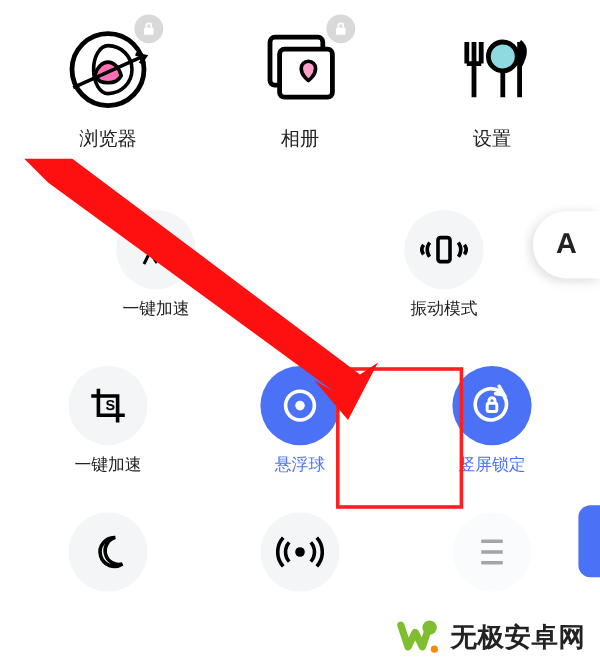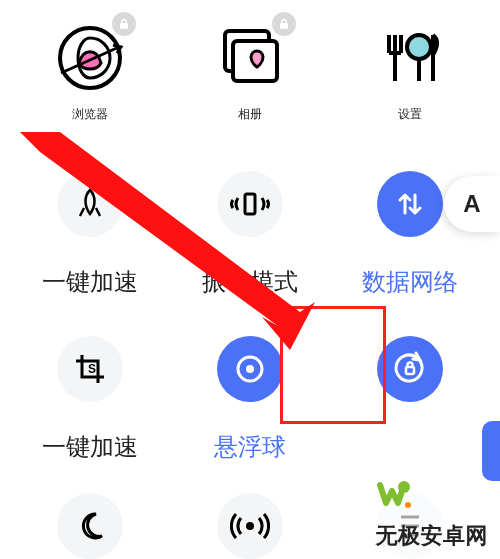--- a/index.html
+++ b/index.html
@@ -1,35 +1,35 @@
 <!DOCTYPE html>
 <html><head>
 <meta charset="utf-8">
 <style>
   * { box-sizing: border-box; margin: 0; padding: 0; }
   html, body { width: 500px; height: 559px; background: #fff; font-family: -apple-system, "Helvetica Neue", Arial, sans-serif; overflow: hidden; position: relative; }
   .grid-row { display: flex; justify-content: space-around; padding: 0 10px; }
   .app-item, .toggle-item { display: flex; flex-direction: column; align-items: center; width: 120px; position: relative; }
   .app-item .icon-wrap { width: 80px; height: 80px; display: flex; align-items: center; justify-content: center; position: relative; }
-  .app-item .label { font-size: 12px; color: #222; margin-top: 8px; text-align: right; }
+  .app-item .label { font-size: 16px; color: #222; margin-top: 8px; text-align: right; }
   .lock-badge { position: absolute; top: -6px; right: -6px; width: 24px; height: 24px; border-radius: 50%; background: #d9d9d9; display: flex; align-items: center; justify-content: center; }
   .row1 { margin-top: 18px; }
   .row2 { margin-top: 48px; }
   .row3 { margin-top: 38px; }
   .row4 { margin-top: 30px; }
   .toggle-item .circle { width: 66px; height: 66px; border-radius: 50%; display: flex; align-items: center; justify-content: center; }
   .circle-off { background: #f3f5f7; }
   .circle-on  { background: #4b72f6; }
-  .toggle-item .label { font-size: 24px; margin-top: 29px; color: #222; }
+  .toggle-item .label { font-size: 14px; margin-top: 8px; color: #222; }
   .toggle-item .label.on { color: #4b72f6; }
   .highlight-box { position: absolute; border: 3px solid #ff1f1f; pointer-events: none; }
   .arrow-svg { position: absolute; pointer-events: none; }
   .aa-pill { position: absolute; right: 0; top: 176px; width: 56px; height: 56px; border-top-left-radius: 28px; border-bottom-left-radius: 28px; background: #fff; box-shadow: -2px 2px 10px rgba(0,0,0,.15); display: flex; align-items: center; justify-content: center; font-size: 24px; font-weight: 600; color: #222; }
   .grabber { position: absolute; right: 0; bottom: 78px; width: 18px; height: 60px; background: #4b72f6; border-top-left-radius: 10px; border-bottom-left-radius: 10px; }
-  .watermark { position: absolute; right: 12px; bottom: 8px; display: flex; align-items: flex-start; gap: 6px; flex-direction: column; }
+  .watermark { position: absolute; right: 12px; bottom: 8px; display: flex; align-items: center; gap: 6px; }
   .watermark .wm-text { font-size: 22px; font-weight: 700; color: #222; letter-spacing: .5px; }
 </style>
 </head>
 <body>
 
 <div class="grid-row row1">
   <div class="app-item">
     <div class="icon-wrap">
       <svg width="70" height="70" viewBox="0 0 70 70">
         <circle cx="35" cy="35" r="30" fill="none" stroke="#000" stroke-width="4"></circle>
@@ -92,28 +92,20 @@
   </div>
   <div class="toggle-item">
     <div class="circle circle-off">
       <svg width="40" height="36" viewBox="0 0 40 36">
           <rect x="15" y="8" width="10" height="20" rx="2" fill="none" stroke="#000" stroke-width="3"></rect>
           <path d="M8 12 q-4 6 0 12 M32 12 q4 6 0 12 M3 14 q-3 4 0 8 M37 14 q3 4 0 8" fill="none" stroke="#000" stroke-width="3"></path>
         </svg>
     </div>
     <div class="label">振动模式</div>
   </div>
-  <div class="toggle-item">
-    <div class="circle circle-on">
-      <svg width="34" height="34" viewBox="0 0 34 34">
-          <path d="M12 26 V8 M12 8 l-5 5 M12 8 l5 5 M22 8 V26 M22 26 l-5 -5 M22 26 l5 -5" fill="none" stroke="#fff" stroke-width="3" stroke-linecap="round"></path>
-        </svg>
-    </div>
-    <div class="label on">数据网络</div>
-  </div>
 </div>
 
 <div class="grid-row row3">
   <div class="toggle-item">
     <div class="circle circle-off">
       <svg width="36" height="36" viewBox="0 0 36 36">
           <path d="M10 4 V26 H32 M4 10 H26 V32" fill="none" stroke="#000" stroke-width="3"></path>
           <text x="16" y="22" font-size="12" font-weight="700" fill="#000">S</text>
         </svg>
     </div>
@@ -130,20 +122,21 @@
   </div>
   <div class="toggle-item">
     <div class="circle circle-on">
       <svg width="36" height="36" viewBox="0 0 36 36">
         <path d="M28 10 a13 13 0 1 1 -4 -4" fill="none" stroke="#fff" stroke-width="3" stroke-linecap="round"></path>
         <polyline points="24,2 28,9 21,8" fill="none" stroke="#fff" stroke-width="3" stroke-linecap="round"></polyline>
         <rect x="14" y="16" width="8" height="7" rx="1.5" fill="none" stroke="#fff" stroke-width="2.5"></rect>
         <path d="M15.5 16 v-2 a2.5 2.5 0 0 1 5 0 v2" fill="none" stroke="#fff" stroke-width="2.5"></path>
       </svg>
     </div>
+    <div class="label on">竖屏锁定</div>
   </div>
 </div>
 
 <div class="grid-row row4">
   <div class="toggle-item">
     <div class="circle circle-off">
       <svg width="32" height="32" viewBox="0 0 32 32">
           <path d="M22 4 a12 12 0 1 0 6 22 a10 10 0 0 1 -6 -22 Z" fill="none" stroke="#000" stroke-width="3"></path>
         </svg>
     </div>

